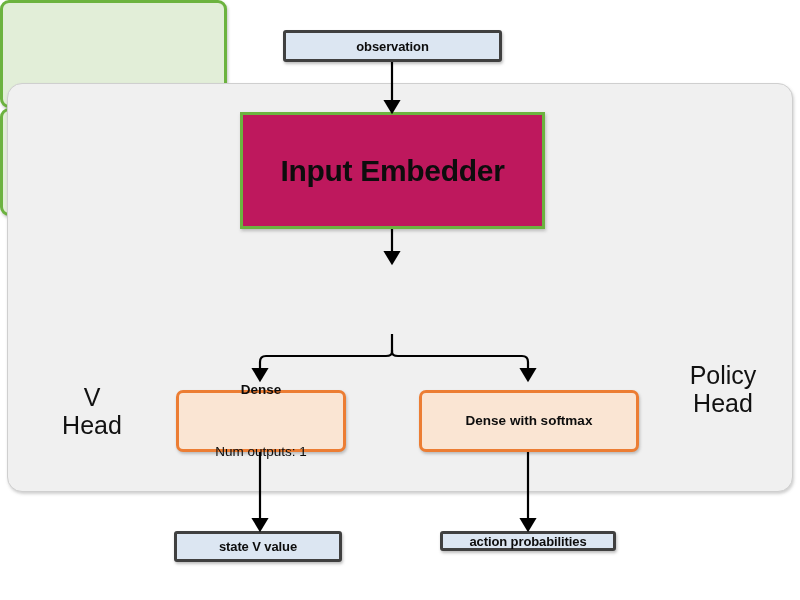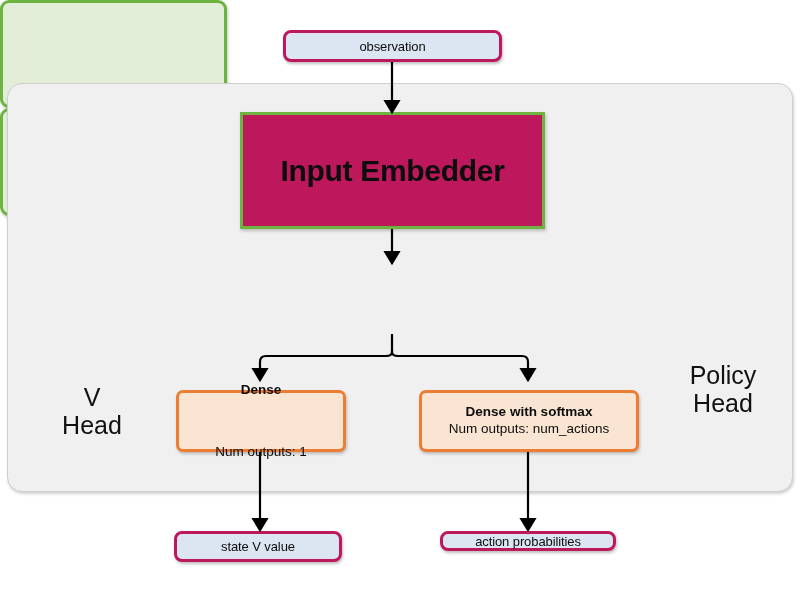--- a/index.html
+++ b/index.html
@@ -40,25 +40,25 @@
     background: #f0f0f0;
     border: 1px solid #cfcfcf;
     border-radius: 15px;
     box-shadow: 1px 2px 3px rgba(120,120,120,0.35);
     z-index: 1;
   }
 
   
   .blue-box {
     background: #dce6f2;
-    border: 3px solid #be185d;
-    border-radius: 8px;
+    border: 3px solid #404040;
+    border-radius: 3px;
     box-shadow: 1px 2px 3px rgba(110,110,110,0.45);
     font-size: 13px;
-    font-weight: normal;
+    font-weight: bold;
     letter-spacing: -0.1px;
   }
 
   
   .green-box {
     background: #be185d;
     border: 3px solid #6cb33f;
     border-radius: 0;
     box-shadow: 1px 2px 3px rgba(110,110,110,0.4);
   }
@@ -161,21 +161,20 @@
 
   <div class="node orange-box" style="left:176px; top:390px; width:170px; height:62px;gap:45px;">
     <span class="orange-title">Dense</span>
     <span class="orange-sub">Num outputs: 1</span>
   </div>
 
   <div class="head-box" style="left:400px; top:365px; width:257px; height:102px;"></div>
 
   <div class="node orange-box" style="left:419px; top:390px; width:220px; height:62px;">
     <span class="orange-title">Dense with softmax</span>
-    <span class="orange-sub">Num outputs: num_actions</span>
   </div>
 
   <div class="caption left" style="left:40px; top:383px; width:104px;">V
 Head</div>
 
   <div class="caption right" style="left:664px; top:361px; width:118px;">Policy
 Head</div>
 
   <div class="node blue-box" style="left:174px; top:531px; width:168px; height:31px;">
     <span>state V value</span>

